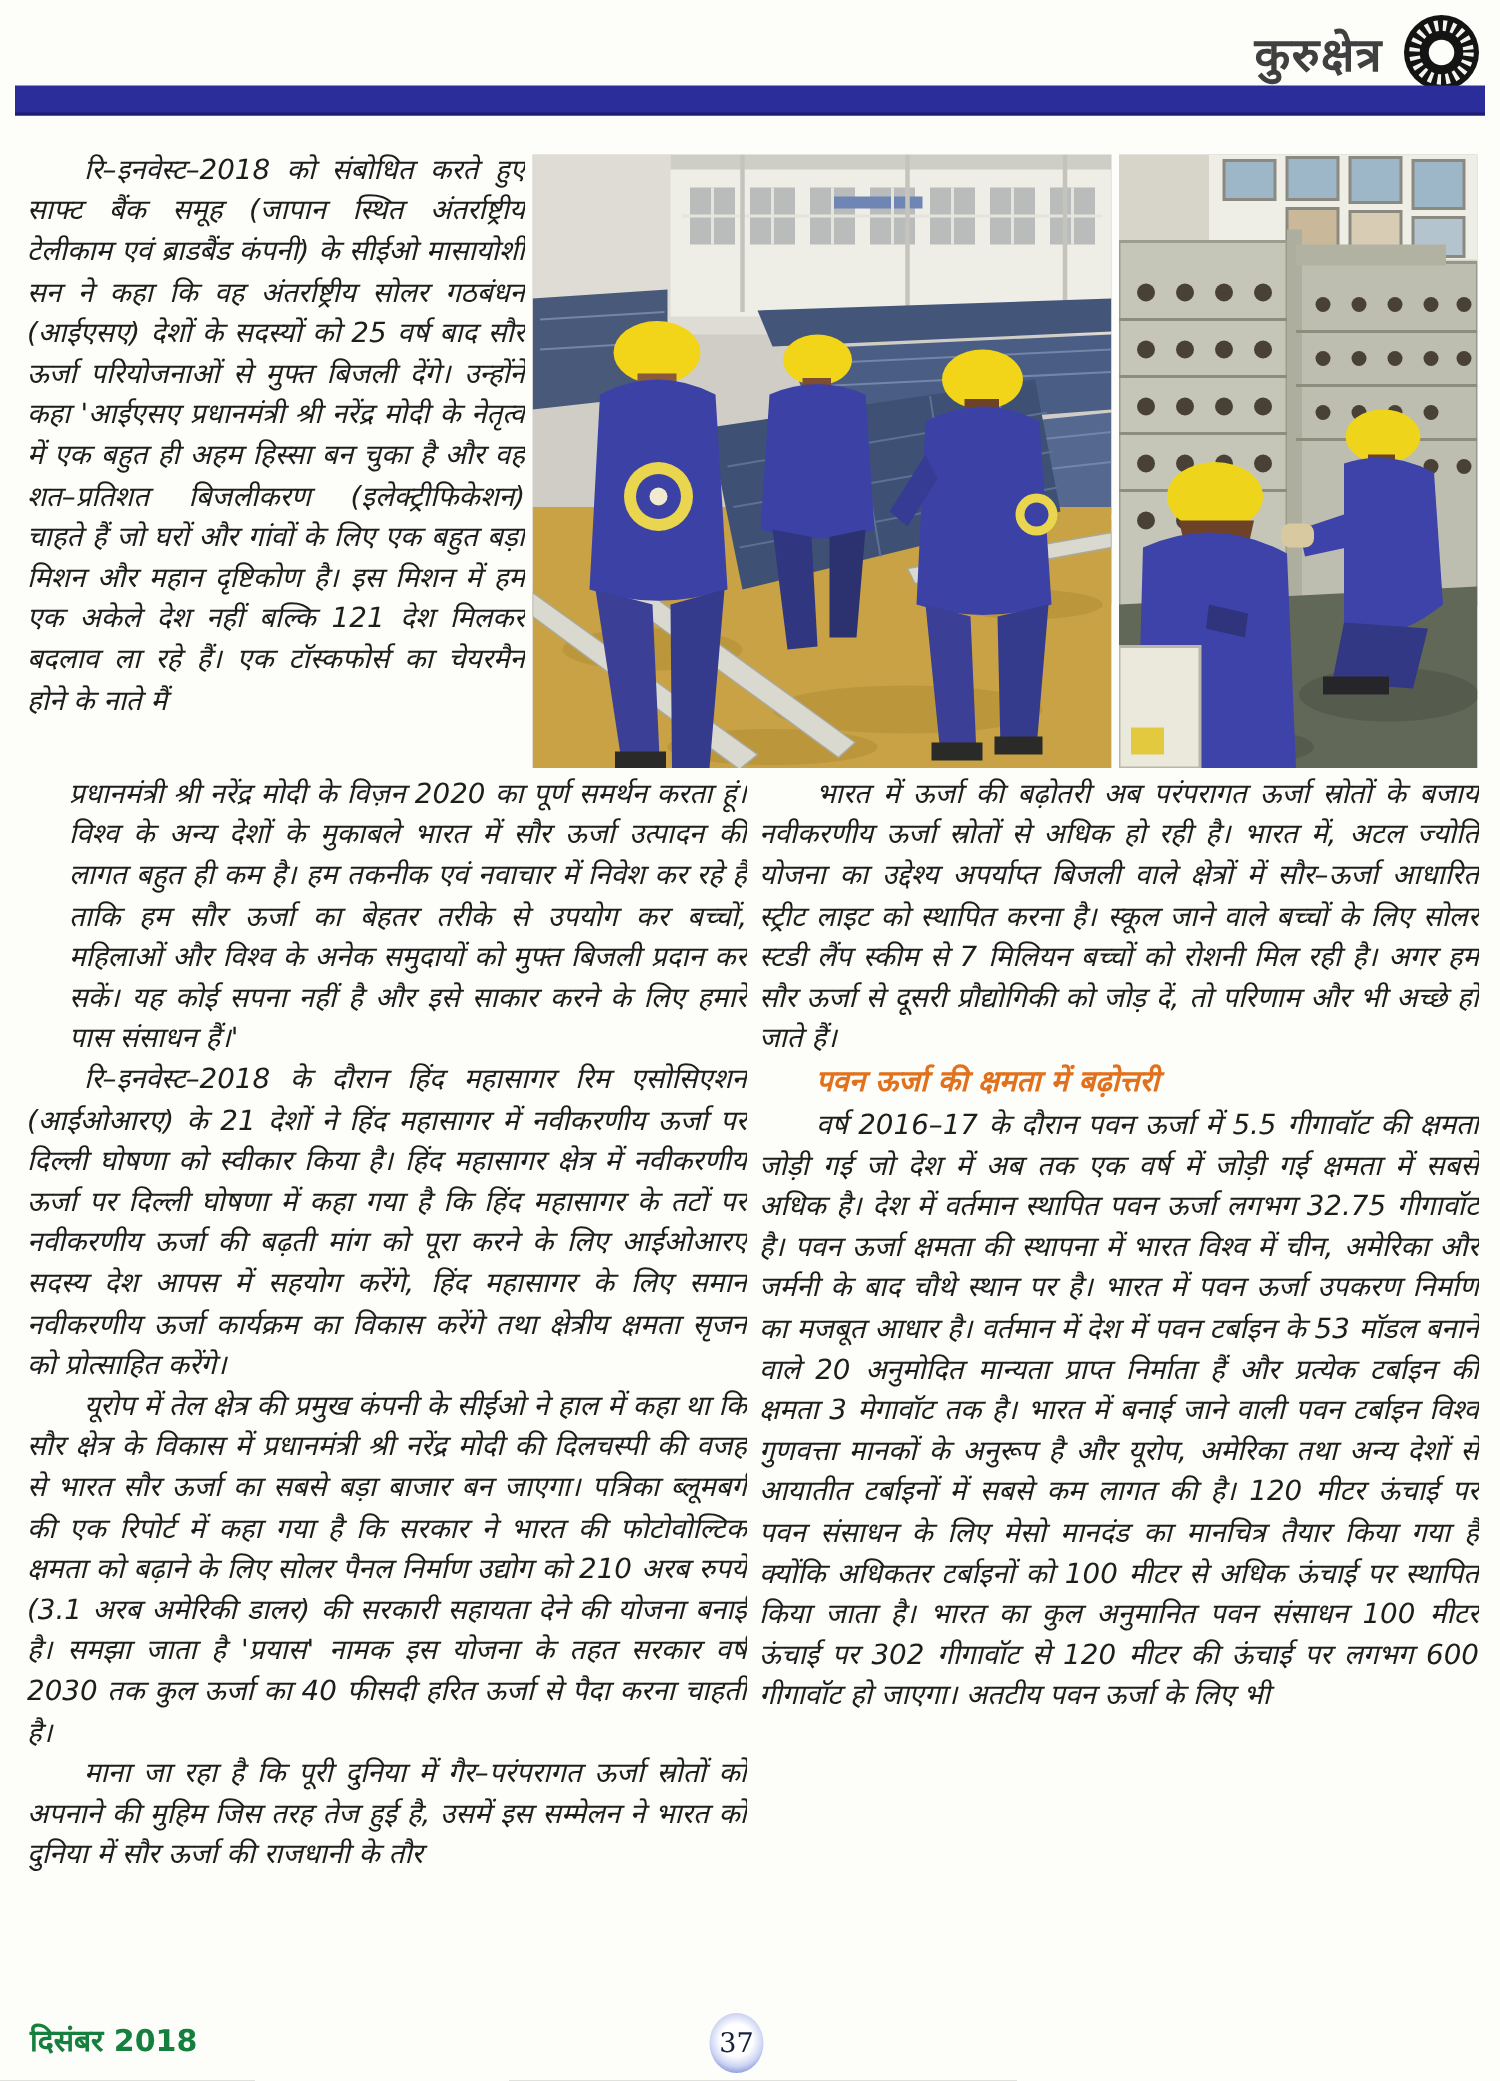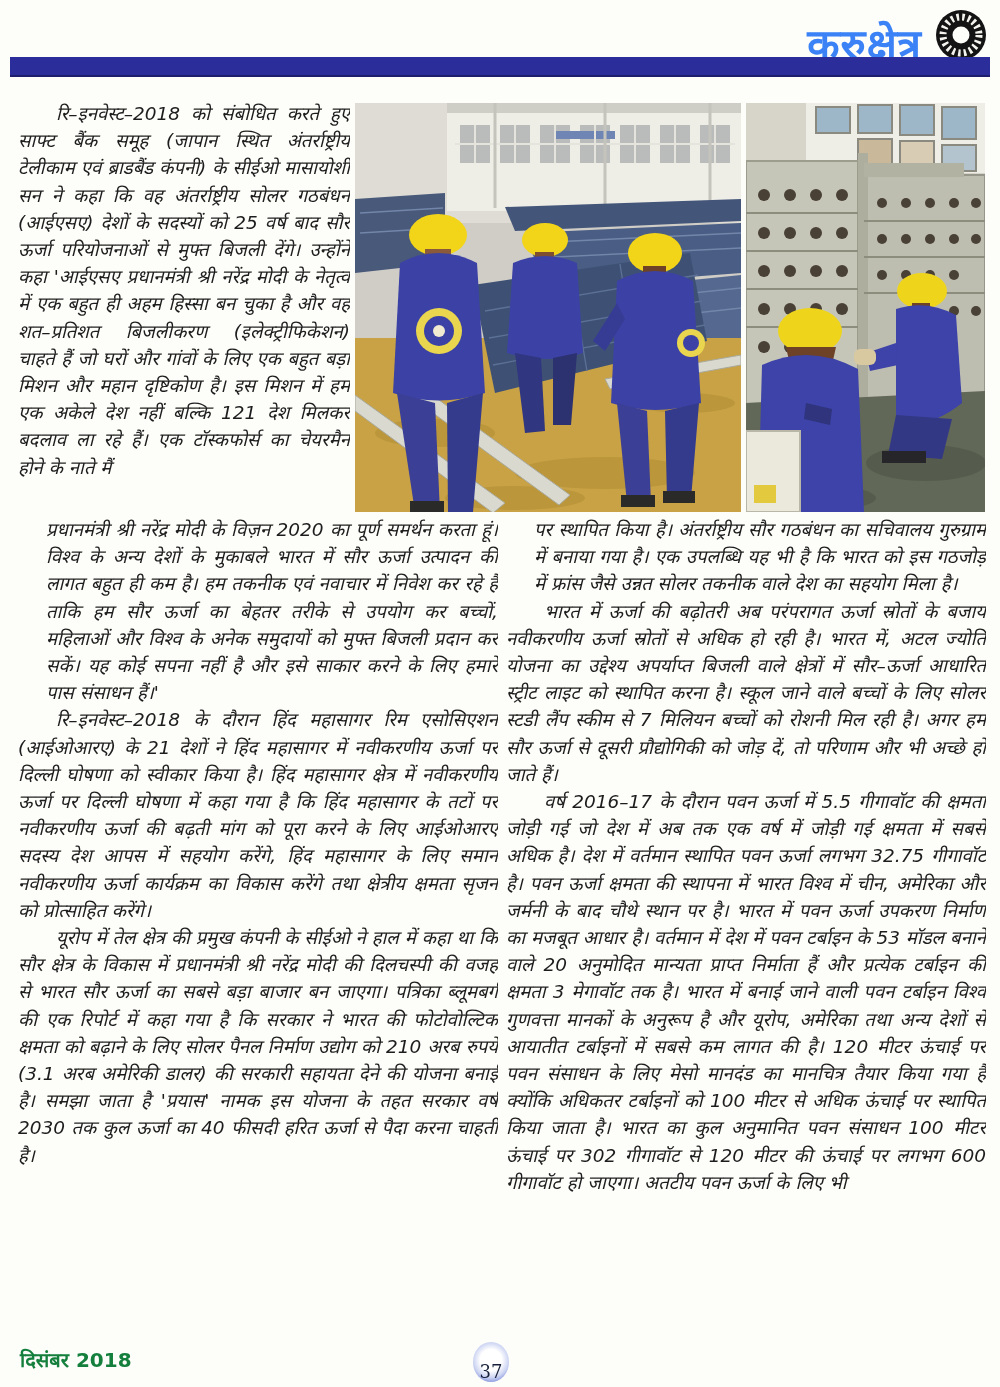--- a/index.html
+++ b/index.html
@@ -4,22 +4,22 @@
 <style>
   * { margin:0; padding:0; box-sizing:border-box; }
   body { background:#888; font-family:"DejaVu Sans","Liberation Sans",sans-serif; }
   .page{
     position:relative; width:1000px; height:1387px; margin:0 auto;
     background:#fdfdfa; overflow:hidden; color:#1c1c1c;
   }
   
   .masthead{ position:absolute; top:8px; left:0; width:1000px; height:52px; }
   .mag-title{
-    position:absolute; top:6px; right:78px; font-size:42px; font-weight:bold;
-    letter-spacing:1px; color:#3b82f6; font-family:"DejaVu Serif","Liberation Serif",serif;
+    position:absolute; top:6px; right:78px; font-size:31px; font-weight:bold;
+    letter-spacing:1px; color:#404040; font-family:"DejaVu Serif","Liberation Serif",serif;
   }
   .emblem{ position:absolute; top:0px; right:12px; width:54px; height:54px; }
   .accent-bar{
     position:absolute; top:57px; left:10px; width:980px; height:20px;
     background:#2b2d9b; border-bottom:2px solid #1d1f6e;
   }
   
   .coltext{
     position:absolute; text-align:justify; font-size:18.5px; line-height:27.2px;
     color:#1d1d1d; overflow:hidden;font-style:italic;
@@ -38,21 +38,21 @@
   #photo-solar  { top:103px; left:355px; width:386px; height:409px; }
   #photo-battery{ top:103px; left:746px; width:239px; height:409px; }
   .photo svg{ display:block; width:100%; height:100%; }
   
   .footer-date{
     position:absolute; left:20px; top:1346px; font-size:20px; font-weight:bold; color:#15803d;
   }
   .page-badge{
     position:absolute; left:473px; top:1342px; width:36px; height:40px; border-radius:50%;
     background:radial-gradient(circle at 50% 45%, #ffffff 0%, #ffffff 38%, #ccd4f2 62%, #5a6ed2 92%, #3e50bd 100%);
-    display:flex; align-items:flex-end; justify-content:center;
+    display:flex; align-items:center; justify-content:center;
     font-family:"DejaVu Serif","Liberation Serif",serif; font-size:18px; color:#17203a;
   }
 </style>
 </head>
 <body>
 
 <div class="page">
 
   <div class="masthead">
     <div class="mag-title">कुरुक्षेत्र</div>
@@ -278,25 +278,26 @@
         <rect x="0" y="328" width="54" height="81" fill="#ebe9dc" stroke="#b9b7a8" stroke-width="2"></rect>
         <rect x="8" y="382" width="22" height="18" fill="#e3c93e"></rect>
       </g>
     </svg>
   </div>
 
   <div class="coltext" id="col1-bottom">
     <p class="no-indent">प्रधानमंत्री श्री नरेंद्र मोदी के विज़न 2020 का पूर्ण समर्थन करता हूं। विश्व के अन्य देशों के मुकाबले भारत में सौर ऊर्जा उत्पादन की लागत बहुत ही कम है। हम तकनीक एवं नवाचार में निवेश कर रहे हैं ताकि हम सौर ऊर्जा का बेहतर तरीके से उपयोग कर बच्चों, महिलाओं और विश्व के अनेक समुदायों को मुफ्त बिजली प्रदान कर सकें। यह कोई सपना नहीं है और इसे साकार करने के लिए हमारे पास संसाधन हैं।'</p>
     <p>रि–इनवेस्ट–2018 के दौरान हिंद महासागर रिम एसोसिएशन (आईओआरए) के 21 देशों ने हिंद महासागर में नवीकरणीय ऊर्जा पर दिल्ली घोषणा को स्वीकार किया है। हिंद महासागर क्षेत्र में नवीकरणीय ऊर्जा पर दिल्ली घोषणा में कहा गया है कि हिंद महासागर के तटों पर नवीकरणीय ऊर्जा की बढ़ती मांग को पूरा करने के लिए आईओआरए सदस्य देश आपस में सहयोग करेंगे, हिंद महासागर के लिए समान नवीकरणीय ऊर्जा कार्यक्रम का विकास करेंगे तथा क्षेत्रीय क्षमता सृजन को प्रोत्साहित करेंगे।</p>
     <p>यूरोप में तेल क्षेत्र की प्रमुख कंपनी के सीईओ ने हाल में कहा था कि सौर क्षेत्र के विकास में प्रधानमंत्री श्री नरेंद्र मोदी की दिलचस्पी की वजह से भारत सौर ऊर्जा का सबसे बड़ा बाजार बन जाएगा। पत्रिका ब्लूमबर्ग की एक रिपोर्ट में कहा गया है कि सरकार ने भारत की फोटोवोल्टिक क्षमता को बढ़ाने के लिए सोलर पैनल निर्माण उद्योग को 210 अरब रुपये (3.1 अरब अमेरिकी डालर) की सरकारी सहायता देने की योजना बनाई है। समझा जाता है 'प्रयास' नामक इस योजना के तहत सरकार वर्ष 2030 तक कुल ऊर्जा का 40 फीसदी हरित ऊर्जा से पैदा करना चाहती है।</p>
+    <p>माना जा रहा है कि पूरी दुनिया में गैर–परंपरागत ऊर्जा स्रोतों को अपनाने की मुहिम जिस तरह तेज हुई है, उसमें इस सम्मेलन ने भारत को दुनिया में सौर ऊर्जा की राजधानी के तौर</p>
   </div>
 
   <div class="coltext" id="col2">
-    <p class="no-indent">पर स्थापित किया है। अंतर्राष्ट्रीय सौर गठबंधन का सचिवालय गुरुग्राम में बनाया गया है। एक उपलब्धि यह भी है कि भारत को इस गठजोड़ में फ्रांस जैसे उन्नत सोलर तकनीक वाले देश का सहयोग मिला है।</p>
     <p>भारत में ऊर्जा की बढ़ोतरी अब परंपरागत ऊर्जा स्रोतों के बजाय नवीकरणीय ऊर्जा स्रोतों से अधिक हो रही है। भारत में, अटल ज्योति योजना का उद्देश्य अपर्याप्त बिजली वाले क्षेत्रों में सौर–ऊर्जा आधारित स्ट्रीट लाइट को स्थापित करना है। स्कूल जाने वाले बच्चों के लिए सोलर स्टडी लैंप स्कीम से 7 मिलियन बच्चों को रोशनी मिल रही है। अगर हम सौर ऊर्जा से दूसरी प्रौद्योगिकी को जोड़ दें, तो परिणाम और भी अच्छे हो जाते हैं।</p>
+    <div class="wind-heading">पवन ऊर्जा की क्षमता में बढ़ोत्तरी</div>
     <p>वर्ष 2016–17 के दौरान पवन ऊर्जा में 5.5 गीगावॉट की क्षमता जोड़ी गई जो देश में अब तक एक वर्ष में जोड़ी गई क्षमता में सबसे अधिक है। देश में वर्तमान स्थापित पवन ऊर्जा लगभग 32.75 गीगावॉट है। पवन ऊर्जा क्षमता की स्थापना में भारत विश्व में चीन, अमेरिका और जर्मनी के बाद चौथे स्थान पर है। भारत में पवन ऊर्जा उपकरण निर्माण का मजबूत आधार है। वर्तमान में देश में पवन टर्बाइन के 53 मॉडल बनाने वाले 20 अनुमोदित मान्यता प्राप्त निर्माता हैं और प्रत्येक टर्बाइन की क्षमता 3 मेगावॉट तक है। भारत में बनाई जाने वाली पवन टर्बाइन विश्व गुणवत्ता मानकों के अनुरूप है और यूरोप, अमेरिका तथा अन्य देशों से आयातीत टर्बाइनों में सबसे कम लागत की है। 120 मीटर ऊंचाई पर पवन संसाधन के लिए मेसो मानदंड का मानचित्र तैयार किया गया है क्योंकि अधिकतर टर्बाइनों को 100 मीटर से अधिक ऊंचाई पर स्थापित किया जाता है। भारत का कुल अनुमानित पवन संसाधन 100 मीटर ऊंचाई पर 302 गीगावॉट से 120 मीटर की ऊंचाई पर लगभग 600 गीगावॉट हो जाएगा। अतटीय पवन ऊर्जा के लिए भी</p>
   </div>
 
   <div class="footer-date">दिसंबर 2018</div>
   <div class="page-badge">
     <span>37</span>
   </div>
 
 </div>
 

